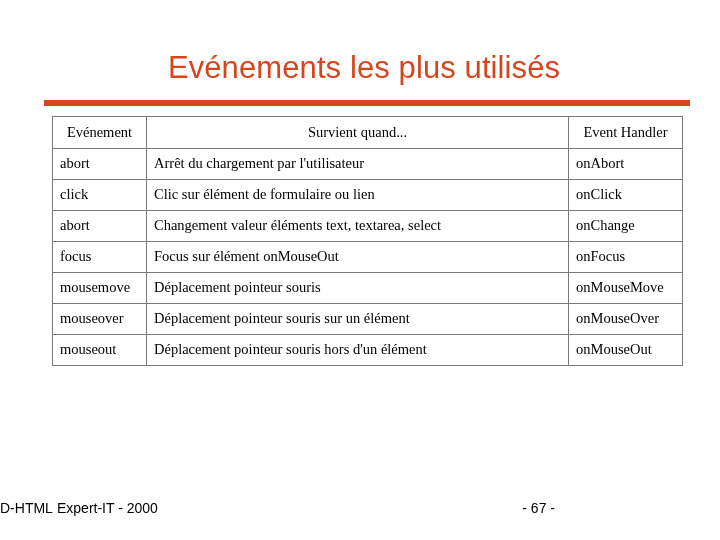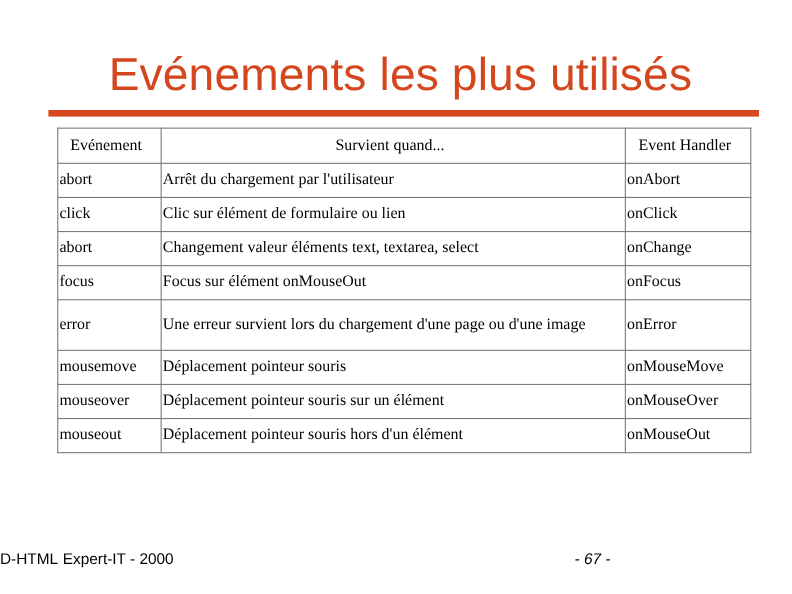--- a/index.html
+++ b/index.html
@@ -24,21 +24,21 @@
 
   
   .slide-title {
     position: absolute;
     top: 50px;
     left: 44px;
     width: 640px;
     text-align: center;
     color: #d4471e;
     font-family: "Liberation Sans", sans-serif;
-    font-size: 42px;
+    font-size: 31px;
     font-weight: 400;
     letter-spacing: 0.1px;
     line-height: 36px;
     white-space: nowrap;
   }
 
   
   .title-rule {
     position: absolute;
     top: 100px;
@@ -60,21 +60,21 @@
     border-collapse: collapse;
     width: 630px;
     table-layout: fixed;
     font-family: "Liberation Serif", serif;
     color: #000000;
   }
 
   table.events td,
   table.events th {
     border: 1px solid #7a7a7a;
-    padding: 4px 7px 5px 1px;
+    padding: 4px 7px 5px 7px;
     font-size: 14.5px;
     line-height: 17px;
     vertical-align: middle;
     font-weight: normal;
     text-align: left;
   }
 
   table.events thead th {
     text-align: center;
     height: 22px;
@@ -100,21 +100,21 @@
   .footer span {
     position: absolute;
     font-family: "Liberation Sans", sans-serif;
     font-size: 14px;
     color: #000000;
     line-height: 20px;
     white-space: nowrap;
   }
   .footer-left   { left: 57px;  top: 0; }
   .footer-center { left: 0; top: 0; width: 720px; }
-  .footer-right  { right: 73px; top: 0; font-style: italic; }
+  .footer-right  { right: 73px; top: 0; }
 </style>
 </head>
 <body>
 
 <div class="slide">
 
   <div class="slide-title">Evénements les plus utilisés</div>
 
   <div class="title-rule"></div>
 
@@ -146,25 +146,20 @@
         <tr class="row-std">
           <td>abort</td>
           <td>Changement valeur éléments text, textarea, select</td>
           <td>onChange</td>
         </tr>
         <tr class="row-std">
           <td>focus</td>
           <td>Focus sur élément onMouseOut</td>
           <td>onFocus</td>
         </tr>
-        <tr class="row-tall">
-          <td>error</td>
-          <td>Une erreur survient lors du chargement d'une page ou d'une image</td>
-          <td>onError</td>
-        </tr>
         <tr class="row-std">
           <td>mousemove</td>
           <td>Déplacement pointeur souris</td>
           <td>onMouseMove</td>
         </tr>
         <tr class="row-std">
           <td>mouseover</td>
           <td>Déplacement pointeur souris sur un élément</td>
           <td>onMouseOver</td>
         </tr>

